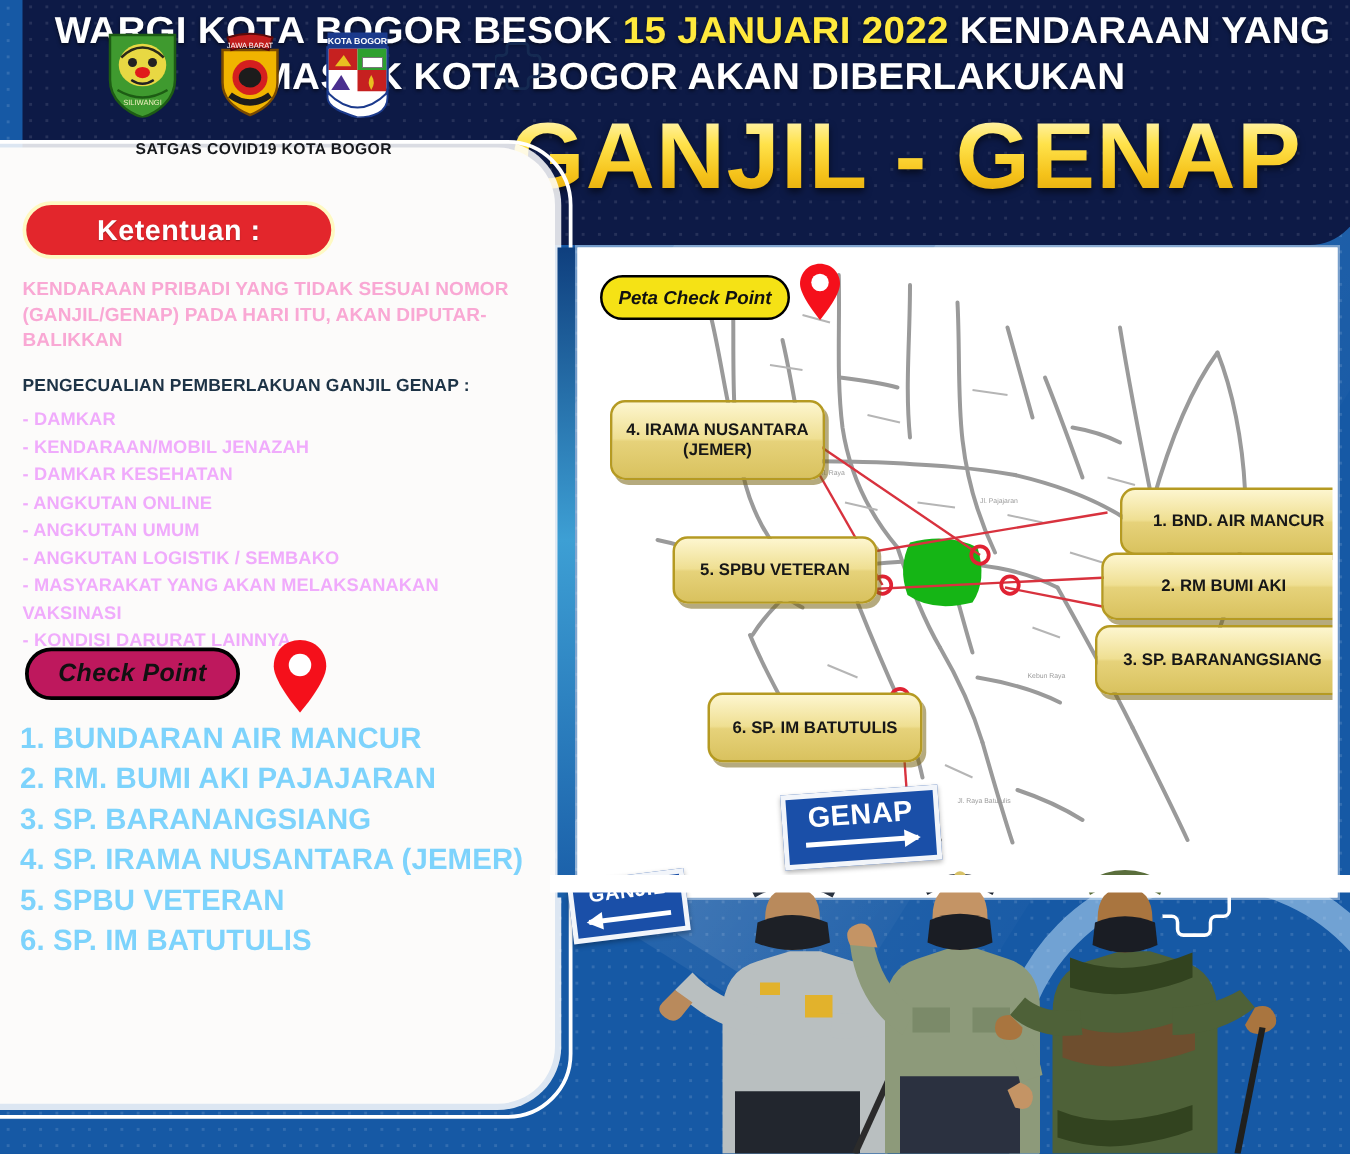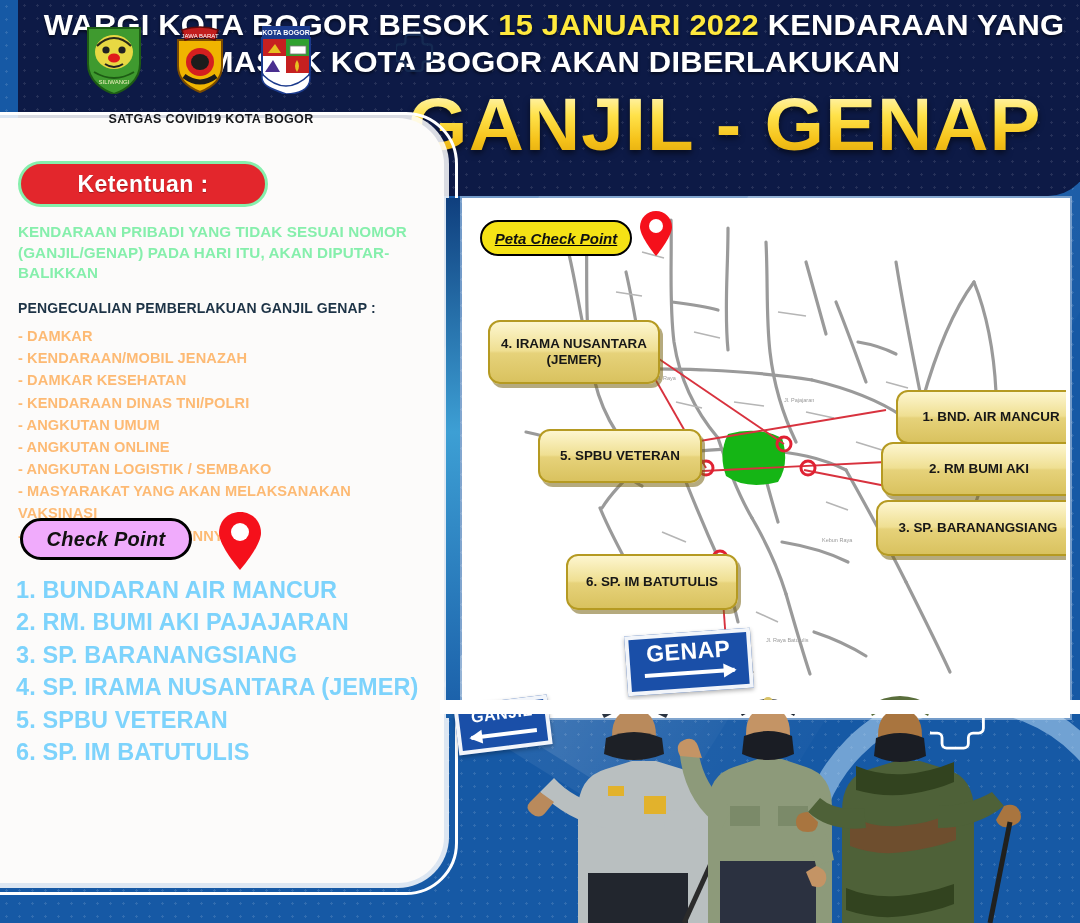--- a/index.html
+++ b/index.html
@@ -93,52 +93,52 @@
     font-size:12.5px;font-weight:bold;color:#16181c;letter-spacing:.35px;
   }
   .cross-nav{
     position:absolute;left:352px;top:32px;width:40px;height:40px;
   }
 
   
   .pill-red-wrap{position:absolute;left:-26px;top:161px;width:250px;height:46px;}
   .pill-red{
     position:absolute;inset:0;background:#e3262c;
-    border:3px solid #86efac;border-radius:26px;
+    border:3px solid #fef9c3;border-radius:26px;
     display:flex;align-items:center;justify-content:center;
   }
   .pill-red span{
     color:#fff;font-weight:bold;font-size:23px;letter-spacing:.4px;
     text-shadow:0 1px 1px rgba(0,0,0,.3);
   }
   .pill-red-shadow{
     position:absolute;left:7px;top:5px;right:-7px;bottom:-5px;
     border:3px solid #000;border-radius:26px;z-index:-1;background:#000;
   }
 
   .body-text{
     position:absolute;left:-26px;top:222px;width:400px;
-    color:#86efac;font-size:15.2px;font-weight:bold;line-height:1.36;
+    color:#f9a8d4;font-size:15.2px;font-weight:bold;line-height:1.36;
     letter-spacing:.1px;
   }
   .excp-title{
     position:absolute;left:-26px;top:300px;width:400px;
     color:#1d3346;font-size:14px;font-weight:bold;letter-spacing:.15px;
   }
   .excp-list{
     position:absolute;left:-26px;top:325px;width:410px;
-    color:#fdba74;font-size:14.6px;font-weight:bold;line-height:1.52;
+    color:#f0abfc;font-size:14.6px;font-weight:bold;line-height:1.52;
     letter-spacing:.1px;
     list-style:none;margin:0;padding:0;
   }
 
   
   .pill-yellow-wrap{position:absolute;left:-24px;top:518px;width:172px;height:42px;}
   .pill-yellow{
-    position:absolute;inset:0;background:#f0abfc;
+    position:absolute;inset:0;background:#be185d;
     border:3px solid #000;border-radius:24px;
     display:flex;align-items:center;justify-content:center;
   }
   .pill-yellow span{
     color:#111;font-weight:bold;font-style:italic;font-size:20px;letter-spacing:.3px;
   }
   .pill-yellow-shadow{
     position:absolute;left:7px;top:5px;right:-7px;bottom:-5px;
     border:3px solid #000;border-radius:24px;z-index:-1;background:#000;
   }
@@ -162,21 +162,21 @@
     border:4px solid #ffffff;
     box-shadow:0 0 0 2px rgba(255,255,255,.4);
     overflow:hidden;
   }
   .map-svg{position:absolute;left:0;top:0;}
 
   .peta-pill-wrap{position:absolute;left:14px;top:18px;width:152px;height:36px;}
   .peta-pill{
     position:absolute;inset:0;background:#f5e215;
     border:2.5px solid #000;border-radius:20px;
-    display:flex;align-items:center;justify-content:center;text-decoration:underline;
+    display:flex;align-items:center;justify-content:center;
   }
   .peta-pill span{color:#111;font-weight:bold;font-style:italic;font-size:15px;}
   .pin-map{position:absolute;left:172px;top:8px;width:36px;height:48px;}
 
   
   .callout{
     position:absolute;
     background:linear-gradient(180deg,#fdf6cf 0%,#efdf92 48%,#e6d27a 52%,#d9c25f 100%);
     border:2.5px solid #b59a22;
     border-radius:12px;
@@ -305,23 +305,22 @@
     </div>
 
     <div class="body-text">KENDARAAN PRIBADI YANG TIDAK SESUAI NOMOR (GANJIL/GENAP) PADA HARI ITU, AKAN DIPUTAR-BALIKKAN</div>
 
     <div class="excp-title">PENGECUALIAN PEMBERLAKUAN GANJIL GENAP :</div>
 
     <ul class="excp-list">
       <li>- DAMKAR</li>
       <li>- KENDARAAN/MOBIL JENAZAH</li>
       <li>- DAMKAR KESEHATAN</li>
-      <li>- KENDARAAN DINAS TNI/POLRI</li>
+      <li>- ANGKUTAN ONLINE</li>
       <li>- ANGKUTAN UMUM</li>
-      <li>- ANGKUTAN ONLINE</li>
       <li>- ANGKUTAN LOGISTIK / SEMBAKO</li>
       <li>- MASYARAKAT YANG AKAN MELAKSANAKAN VAKSINASI</li>
       <li>- KONDISI DARURAT LAINNYA</li>
     </ul>
 
     <div class="pill-yellow-wrap">
       <div class="pill-yellow-shadow"></div>
       <div class="pill-yellow">
           <span>Check  Point</span>
         </div>

